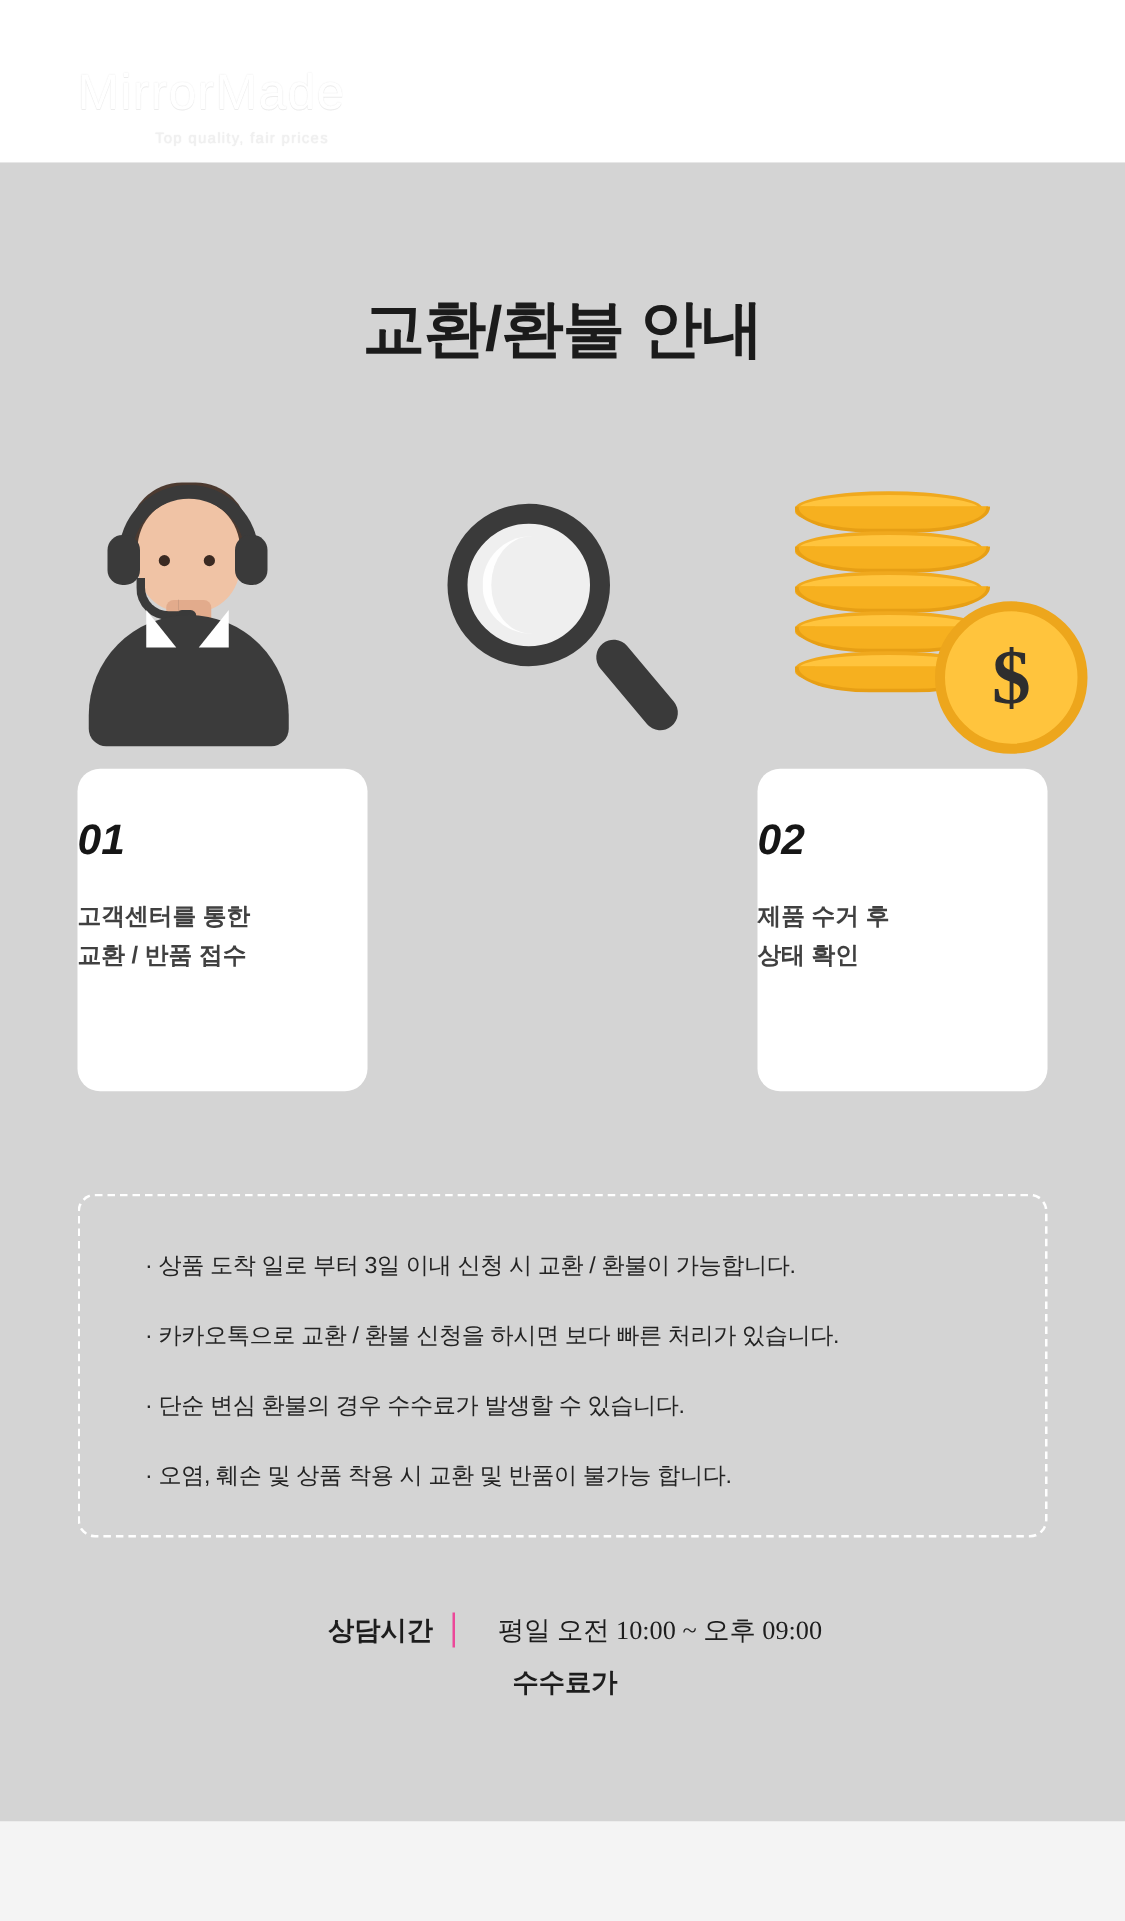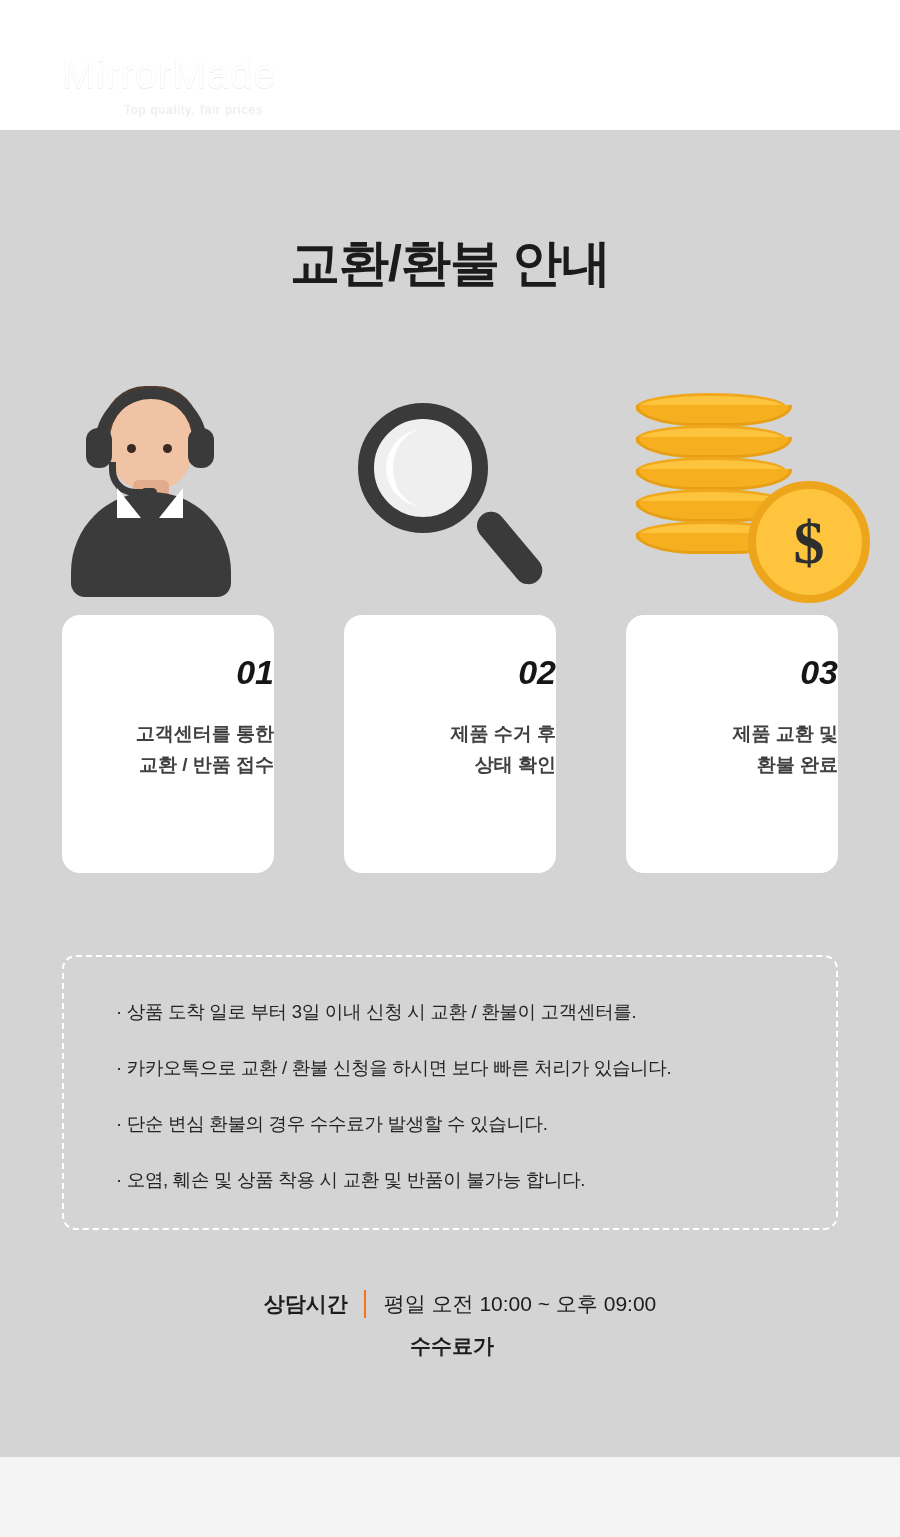--- a/index.html
+++ b/index.html
@@ -215,29 +215,28 @@
   
   .steps {
     position: absolute;
     top: 485px;
     left: 62px;
     width: 776px;
     display: flex;
     justify-content: space-between;
   }
   .card {
-    width: 212px;
+    width: 232px;
     height: 258px;
     background: #ffffff;
     border-radius: 18px;
     display: flex;
     flex-direction: column;
-    align-items: flex-end;
+    align-items: flex-start;
     padding-top: 38px;
-    padding-left: 29px;
   }
   .card .num {
     font-size: 34px;
     font-weight: 700;
     font-style: italic;
     color: #161616;
     margin-bottom: 26px;
     font-family: "Liberation Sans", sans-serif;
   }
   .card .line {
@@ -273,30 +272,31 @@
     display: flex;
     flex-direction: column;
     align-items: center;
     gap: 14px;
   }
   .hour-row {
     display: flex;
     align-items: center;
     font-size: 21px;
     color: #1d1d1d;
+    font-family: Liberation Serif, serif;
   }
   .hour-label {
     width: 120px;
     text-align: right;
     font-weight: 700;
     padding-right: 16px;
   }
   .hour-val {
-    border-left: 2px solid #f97316;
-    padding-left: 18px;
+    border-left: 2px solid #ec4899;
+    padding-left: 34px;
     font-weight: 400;
   }
   .bottom-white {
     position: absolute;
     left: 0; top: 1457px;
     width: 900px; height: 80px;
     background: #f4f4f4;
   }
 </style>
 </head>
@@ -364,30 +364,25 @@
         <div class="line">고객센터를 통한</div>
         <div class="line">교환 / 반품 접수</div>
       </div>
 
       <div class="card">
         <div class="num">02</div>
         <div class="line">제품 수거 후</div>
         <div class="line">상태 확인</div>
       </div>
 
-      <div class="card">
-        <div class="num">03</div>
-        <div class="line">제품 교환 및</div>
-        <div class="line">환불 완료</div>
-      </div>
 
     </div>
 
     <div class="notice">
-      <p>· 상품 도착 일로 부터 3일 이내 신청 시 교환 / 환불이 고객센터를.</p>
+      <p>· 상품 도착 일로 부터 3일 이내 신청 시 교환 / 환불이 가능합니다.</p>
       <p>· 카카오톡으로 교환 / 환불 신청을 하시면 보다 빠른 처리가 있습니다.</p>
       <p>· 단순 변심 환불의 경우 수수료가 발생할 수 있습니다.</p>
       <p>· 오염, 훼손 및 상품 착용 시 교환 및 반품이 불가능 합니다.</p>
     </div>
 
     <div class="hours">
       <div class="hour-row">
         <div class="hour-label">상담시간</div>
         <div class="hour-val">평일 오전 10:00 ~ 오후 09:00</div>
       </div>

